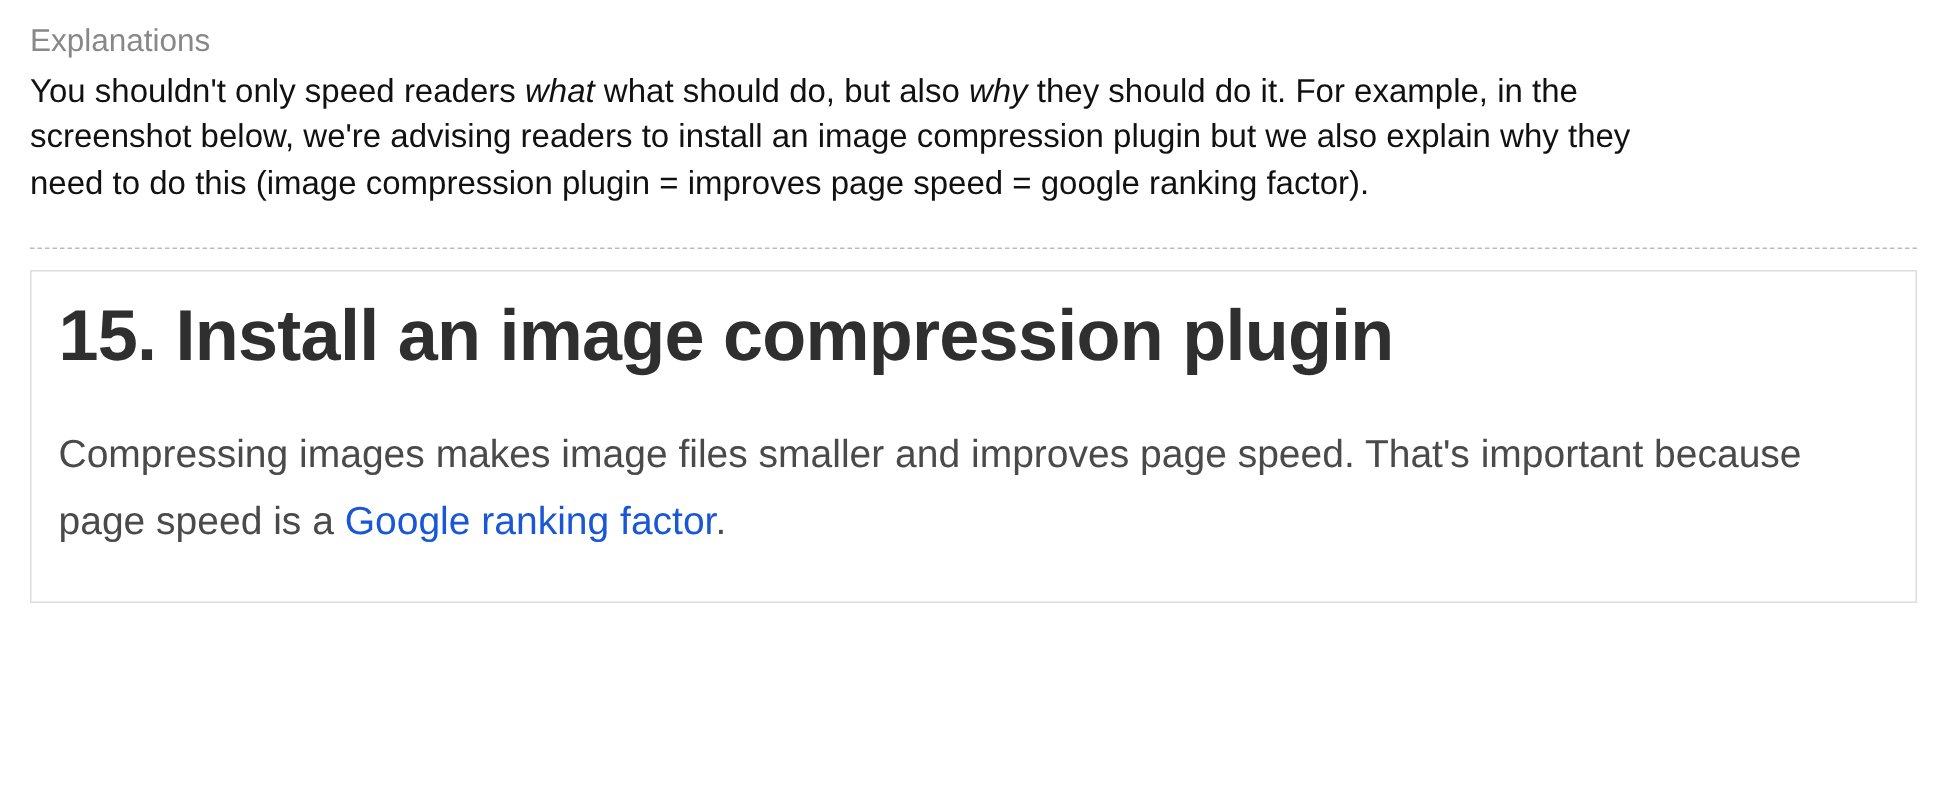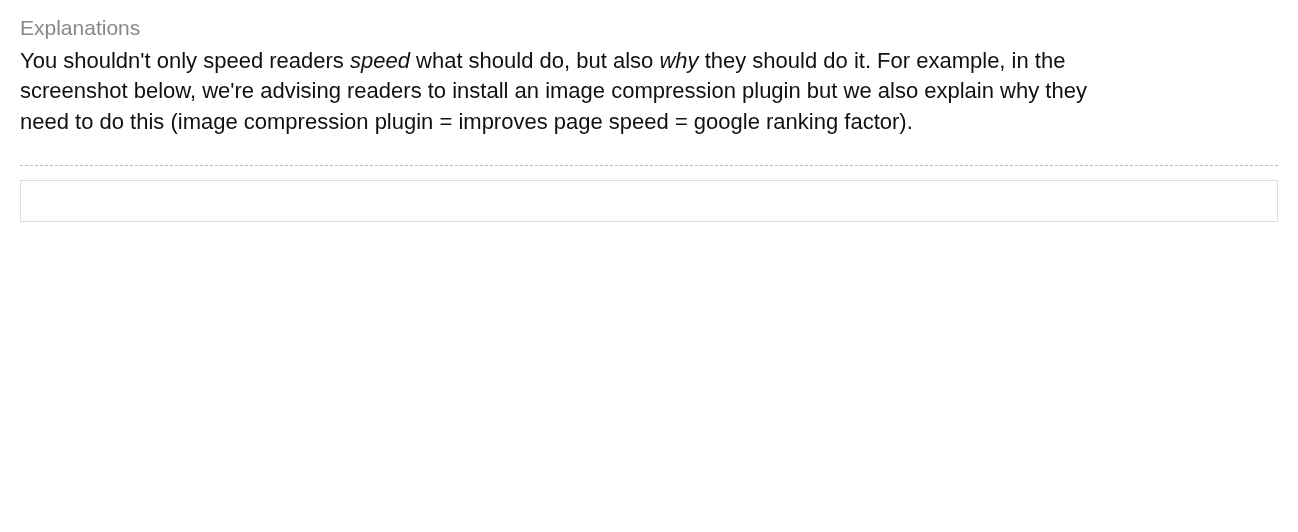--- a/index.html
+++ b/index.html
@@ -58,19 +58,23 @@
     color: #1a57d6;
     text-decoration: none;
   }
 </style>
 </head>
 <body>
 
 <div class="section-label">Explanations</div>
 
 <div class="body-text">
-  <span>You shouldn't only speed readers </span><em>speed</em><span> what should do, but also </span><em>why</em><span> they should do it. For example, in the screenshot below, we're advising readers to install an image compression plugin but we also explain why they need to do this (image compression plugin = improves page speed = google ranking factor).</span>
+  <span>You shouldn't only speed readers </span><em>what</em><span> what should do, but also </span><em>why</em><span> they should do it. For example, in the screenshot below, we're advising readers to install an image compression plugin but we also explain why they need to do this (image compression plugin = improves page speed = google ranking factor).</span>
 </div>
 
 <hr class="dashed-divider">
 
 <div class="embedded-example">
+  <h2 class="example-heading">15. Install an image compression plugin</h2>
+  <div class="example-body">
+    <span>Compressing images makes image files smaller and improves page speed. That's important because page speed is a </span><a href="#">Google ranking factor</a><span>.</span>
+  </div>
 </div>
 
 </body></html>

